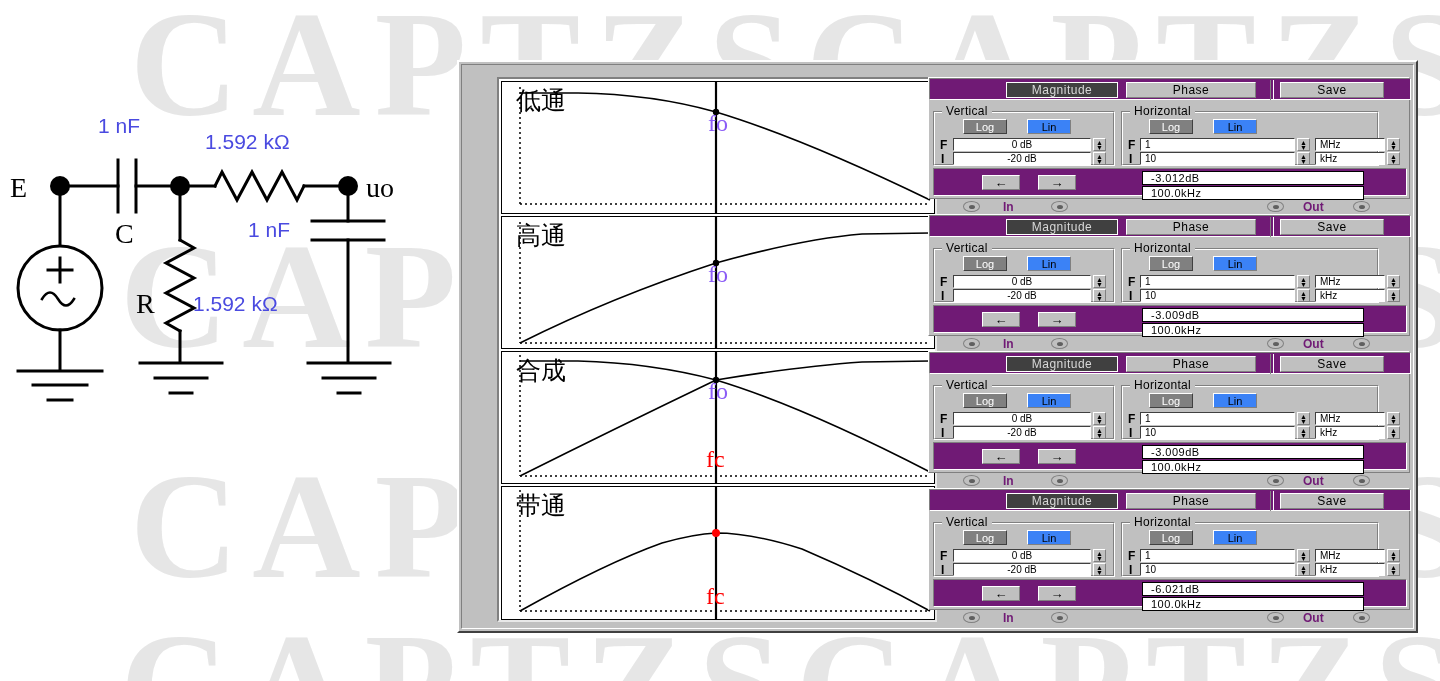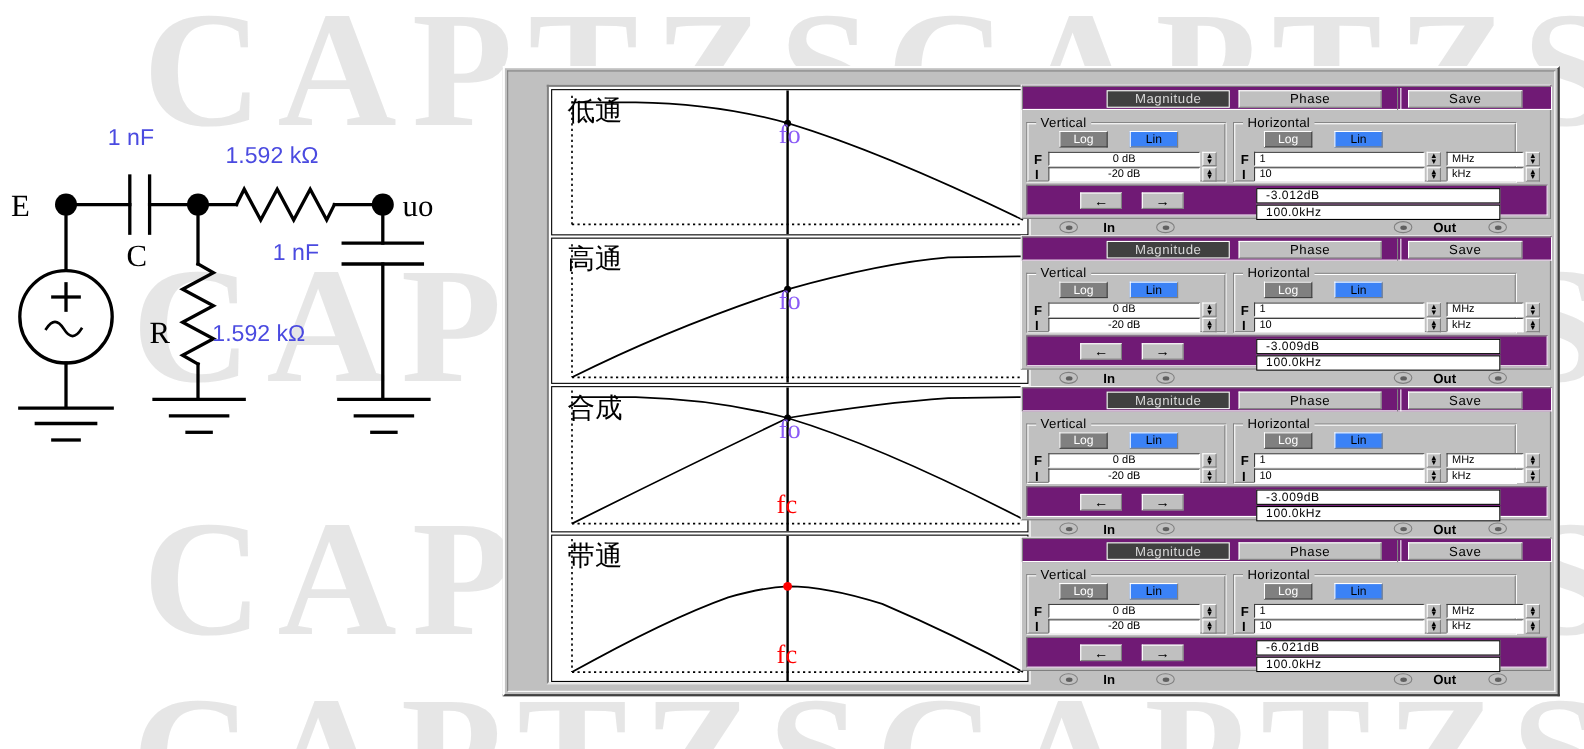--- a/index.html
+++ b/index.html
@@ -172,21 +172,21 @@
 
   .termrow{position:absolute;left:0;width:482px;height:16px;}
   .term{
     position:absolute;width:17px;height:11px;border-radius:50%;
     background:#c0c0c0;border:1px solid #808080;box-sizing:border-box;
     display:flex;align-items:center;justify-content:center;
   }
   .term i{display:block;width:6px;height:4px;border-radius:50%;background:#606060;}
   .termlab{
     position:absolute;font-family:"Liberation Sans", sans-serif;
-    font-size:12px;font-weight:700;color:#000000;
+    font-size:12px;font-weight:700;color:#701a75;
   }
 </style>
 </head>
 <body>
 
 <div id="watermark">
   <div class="wm-row wm-r1">CAPTZSCAPTZSC</div>
   <div class="wm-row wm-r2">CAPTZSCAPTZSC</div>
   <div class="wm-row wm-r3">CAPTZSCAPTZSC</div>
   <div class="wm-row wm-r4">CAPTZSCAPTZSC</div>

